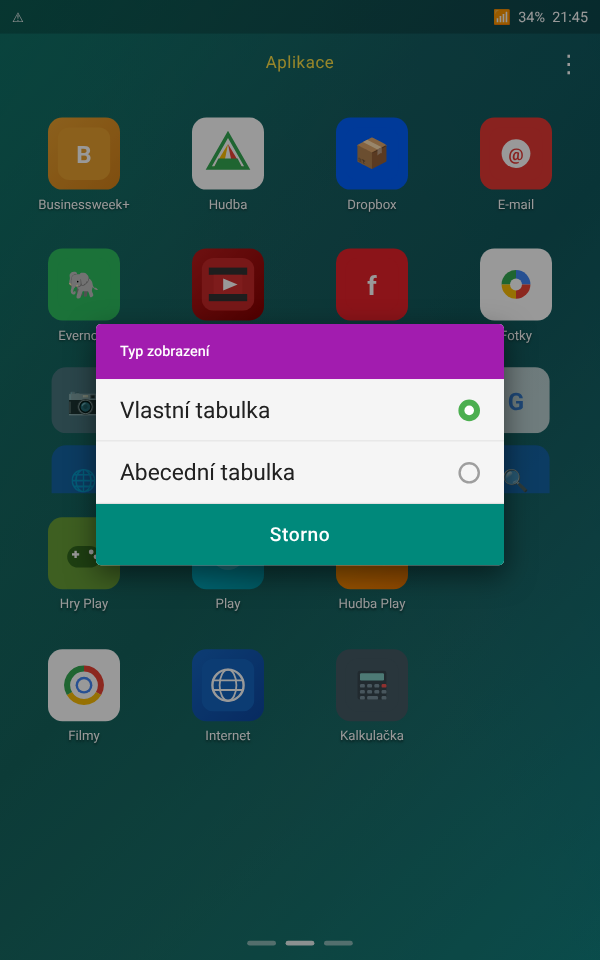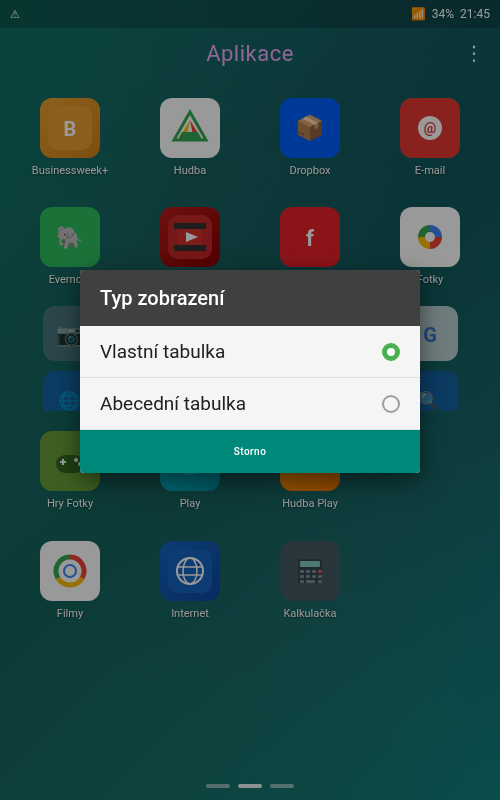--- a/index.html
+++ b/index.html
@@ -68,22 +68,22 @@
       position: relative;
       z-index: 10;
       display: flex;
       justify-content: center;
       align-items: center;
       height: 50px;
       padding: 0 16px;
     }
 
     .top-bar-title {
-      color: #f0abfc;
-      font-size: 22px;
+      color: #fde047;
+      font-size: 14px;
       font-weight: 400;
       letter-spacing: 0.5px;
     }
 
     .top-bar-menu {
       position: absolute;
       right: 16px;
       color: white;
       font-size: 20px;
       cursor: pointer;
@@ -168,24 +168,24 @@
 
     .modal {
       width: 340px;
       background: white;
       border-radius: 4px;
       overflow: hidden;
       box-shadow: 0 8px 24px rgba(0,0,0,0.5);
     }
 
     .modal-title {
-      background: #404040;
+      background: #a21caf;
       color: white;
       padding: 16px 20px;
-      font-size: 20px;
+      font-size: 12px;
       font-weight: 500;
     }
 
     .modal-option {
       display: flex;
       align-items: center;
       justify-content: space-between;
       padding: 14px 20px;
       background: #f5f5f5;
       cursor: pointer;
@@ -228,21 +228,21 @@
       display: flex;
       align-items: center;
       justify-content: center;
       padding: 16px;
       background: #00897b;
       cursor: pointer;
     }
 
     .modal-cancel-label {
       color: white;
-      font-size: 10px;
+      font-size: 16px;
       font-weight: 500;
       letter-spacing: 0.5px;
     }
 
     
     .bottom-nav {
       position: absolute;
       bottom: 12px;
       left: 0;
       right: 0;
@@ -460,21 +460,21 @@
       <svg width="44" height="44" viewBox="0 0 44 44">
         <rect width="44" height="44" rx="10" fill="#689f38"></rect>
 
         <rect x="8" y="16" width="28" height="18" rx="9" fill="#33691e"></rect>
         <rect x="12" y="22" width="6" height="2" fill="white"></rect>
         <rect x="14" y="20" width="2" height="6" fill="white"></rect>
         <circle cx="28" cy="21" r="2" fill="white"></circle>
         <circle cx="32" cy="25" r="2" fill="white"></circle>
       </svg>
     </div>
-    <span class="app-label">Hry Fotky</span>
+    <span class="app-label">Hry Play</span>
   </div>
 
   <div class="app-item">
     <div class="app-icon" style="background:linear-gradient(135deg,#00bcd4,#0097a7);border-radius:12px;">
       <svg width="44" height="44" viewBox="0 0 44 44">
         <rect width="44" height="44" rx="10" fill="none"></rect>
         <circle cx="22" cy="22" r="14" fill="rgba(255,255,255,0.2)"></circle>
         <circle cx="22" cy="22" r="9" fill="rgba(255,255,255,0.4)"></circle>
         <text x="22" y="28" text-anchor="middle" font-size="16" fill="white">♪</text>
       </svg>

